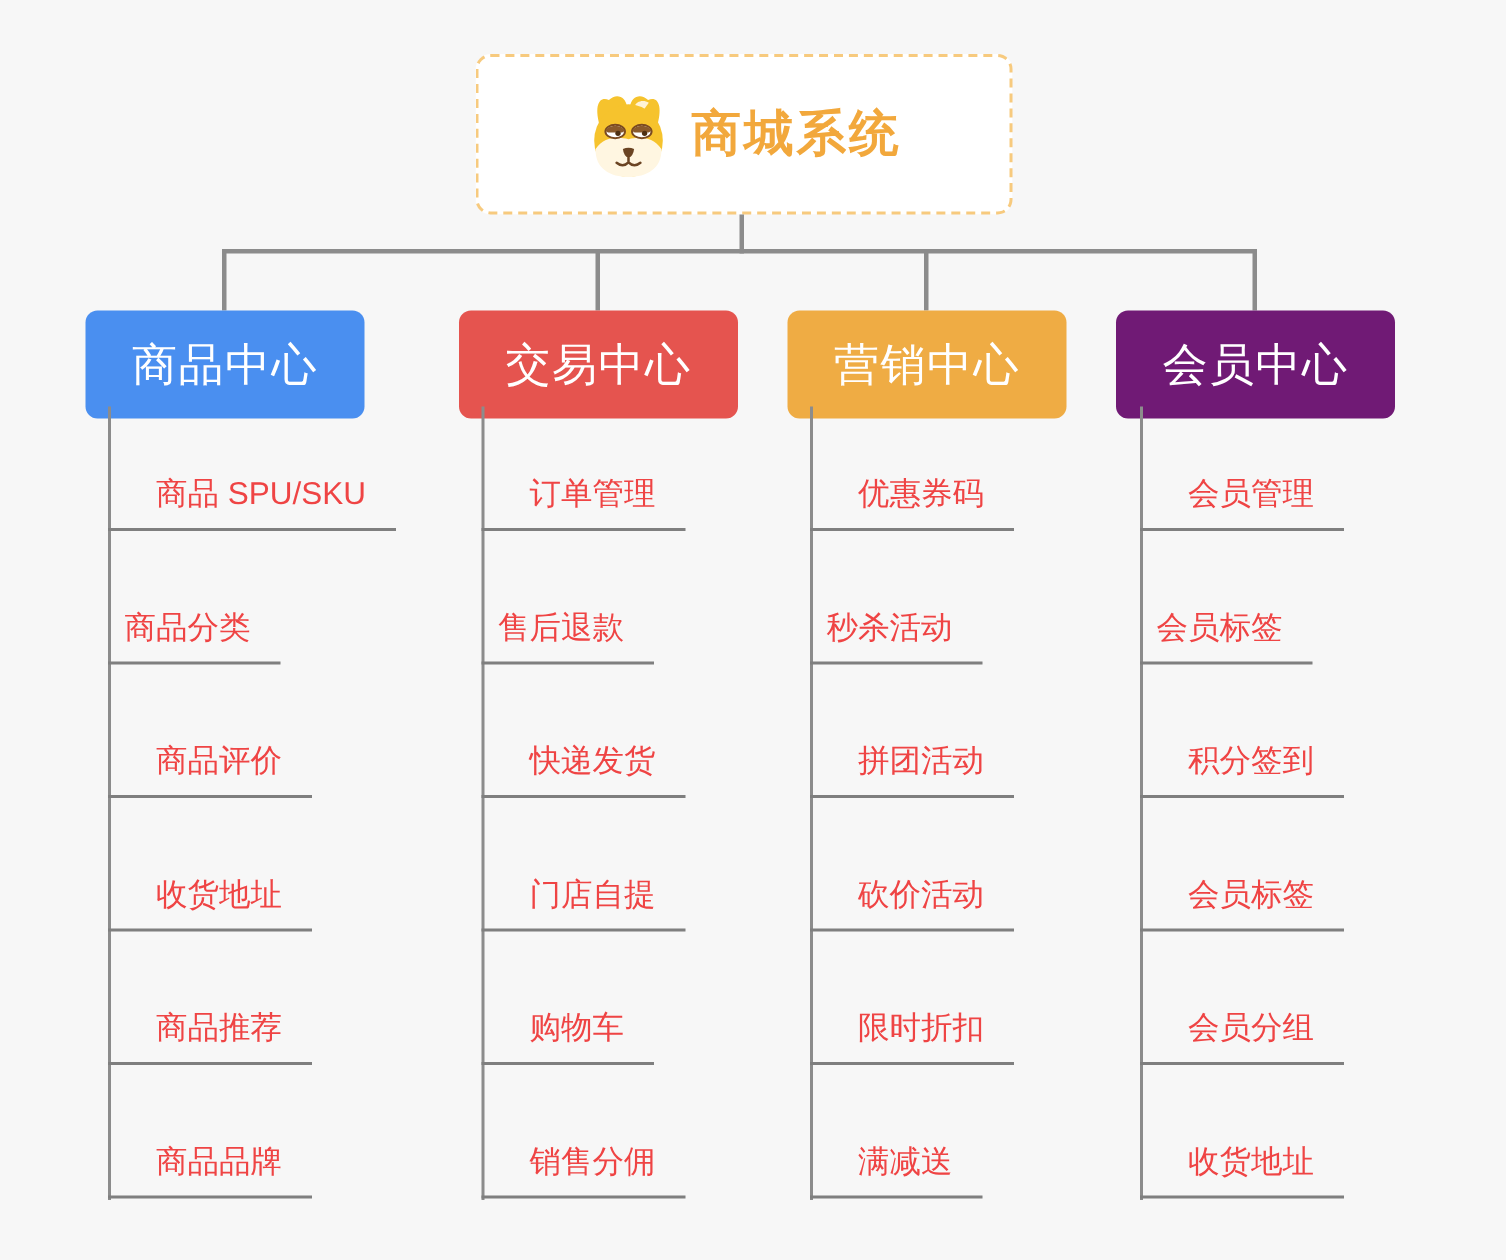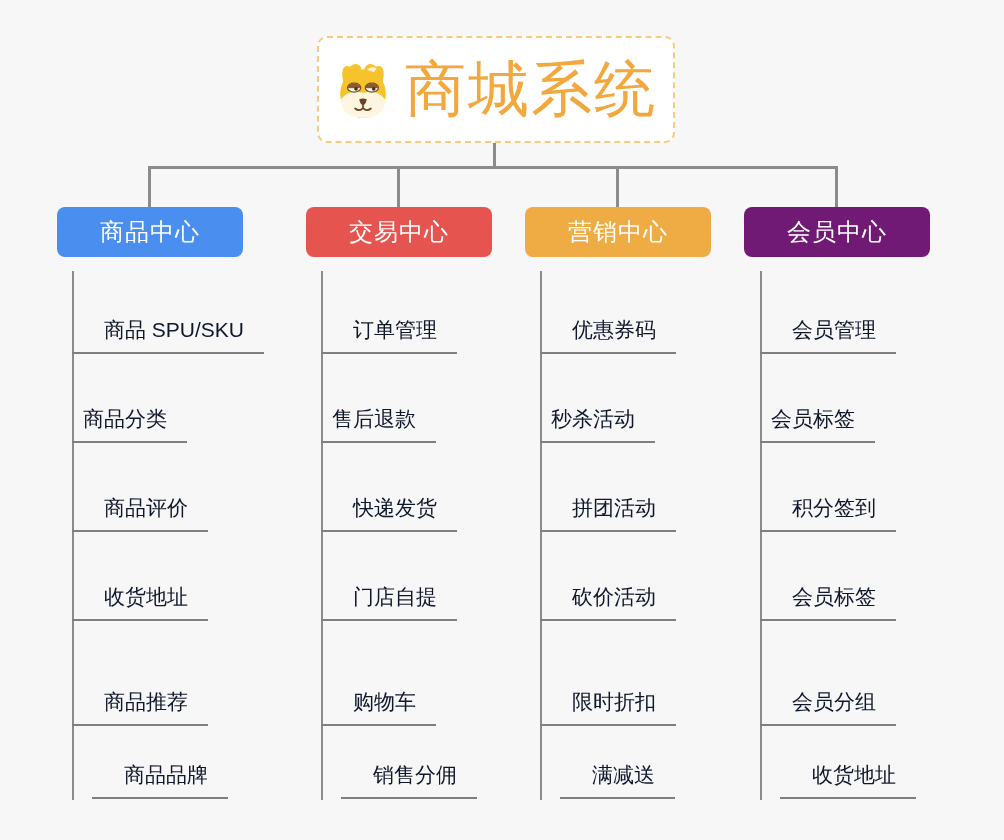--- a/index.html
+++ b/index.html
@@ -14,66 +14,66 @@
 
   
   .root-box {
     position:absolute; left:317px; top:36px; width:358px; height:107px;
     background:#FFFFFF;
     border:2px dashed #F7CA7E;
     border-radius:10px;
     display:flex; align-items:center; justify-content:center; gap:14px;
   }
   .root-title {
-    font-size:61px; letter-spacing:2px; font-weight:400;
+    font-size:33px; letter-spacing:2px; font-weight:700;
   }
   .dog-icon { width:56px; height:58px; display:block; }
 
   
   .line { position:absolute; background:#8C8C8C; }
   .root-stem  { left:493px; top:143px; width:3px; height:26px; }
   .h-line     { left:148px; top:166px; width:690px; height:3px; }
   .drop       { top:166px; width:3px; height:41px; }
   .drop.d0 { left:148px; } .drop.d1 { left:397px; }
   .drop.d2 { left:616px; } .drop.d3 { left:835px; }
 
   
   .branch-box {
-    position:absolute; top:207px; width:186px; height:50px;
-    border-radius:8px; color:#FFFFFF; font-size:24px; letter-spacing:1px;
+    position:absolute; top:207px; width:186px; height:72px;
+    border-radius:8px; color:#FFFFFF; font-size:30px; letter-spacing:1px;
     display:flex; align-items:center; justify-content:center;
   }
   .branch-box.b0 { left:57px; }
   .branch-box.b1 { left:306px; }
   .branch-box.b2 { left:525px; }
   .branch-box.b3 { left:744px; }
 
   
   .leaf-col { position:absolute; top:271px; width:1px; height:530px; }
   .leaf-col.c0 { left:72px; }
   .leaf-col.c1 { left:321px; }
   .leaf-col.c2 { left:540px; }
   .leaf-col.c3 { left:760px;text-align:center; }
   .trunk {
     position:absolute; left:0; top:0; width:2px; height:529px;
     background:#8C8C8C;
   }
   .leaf {
     position:absolute; left:0;
     white-space:nowrap;
-    font-size:21px; line-height:28px; color:#0f172a;
+    font-size:21px; line-height:28px; color:#ef4444;
     padding:0 20px 8px 32px;
     border-bottom:2px solid #7F7F7F;
   }
   .leaf.r0 { top:45px;  }
   .leaf.r1 { top:134px;padding-left:11px; }
   .leaf.r2 { top:223px; }
   .leaf.r3 { top:312px; }
-  .leaf.r4 { top:417px; }
-  .leaf.r5 { top:490px;margin-left:20px; }
+  .leaf.r4 { top:401px; }
+  .leaf.r5 { top:490px; }
 </style>
 </head>
 <body>
 
 <div class="canvas">
 
   <div class="root-box" style="border-color: rgb(247, 202, 126);">
     <span class="dog-wrap">
       <svg class="dog-icon" viewBox="0 0 60 62" xmlns="http://www.w3.org/2000/svg">
         <path d="M10 26 C5 10, 9 3, 16 6 C21 1, 28 3, 29 11 L26 24 Z" fill="#F6C32D"></path>

